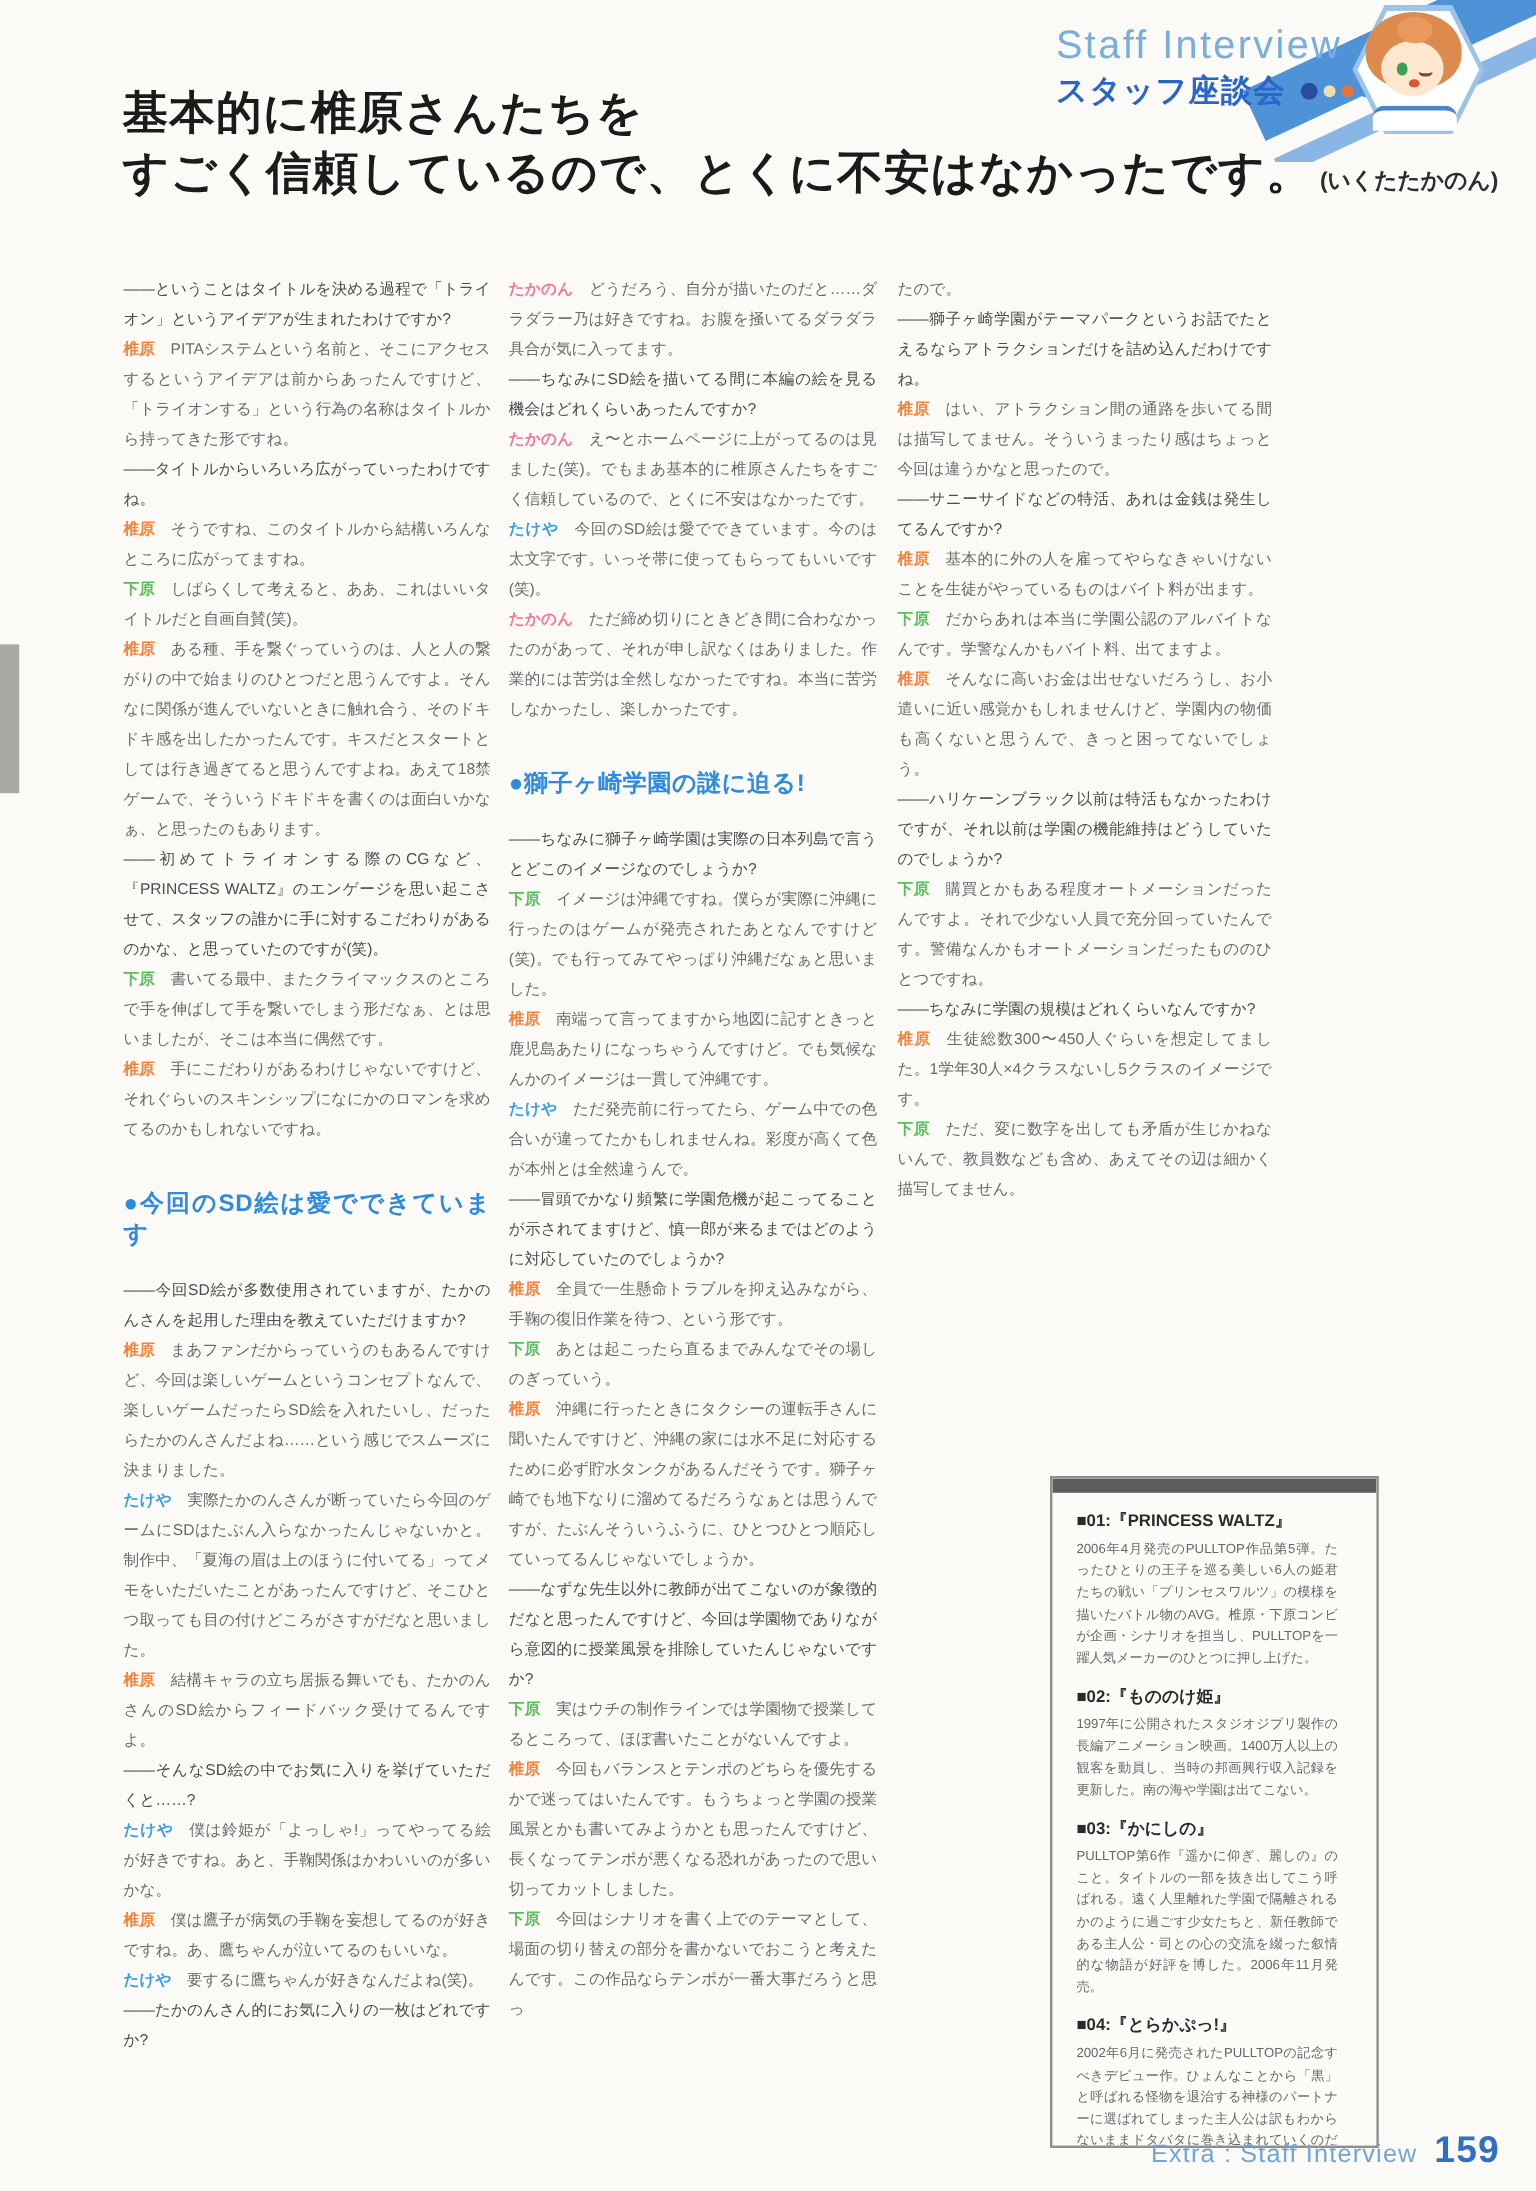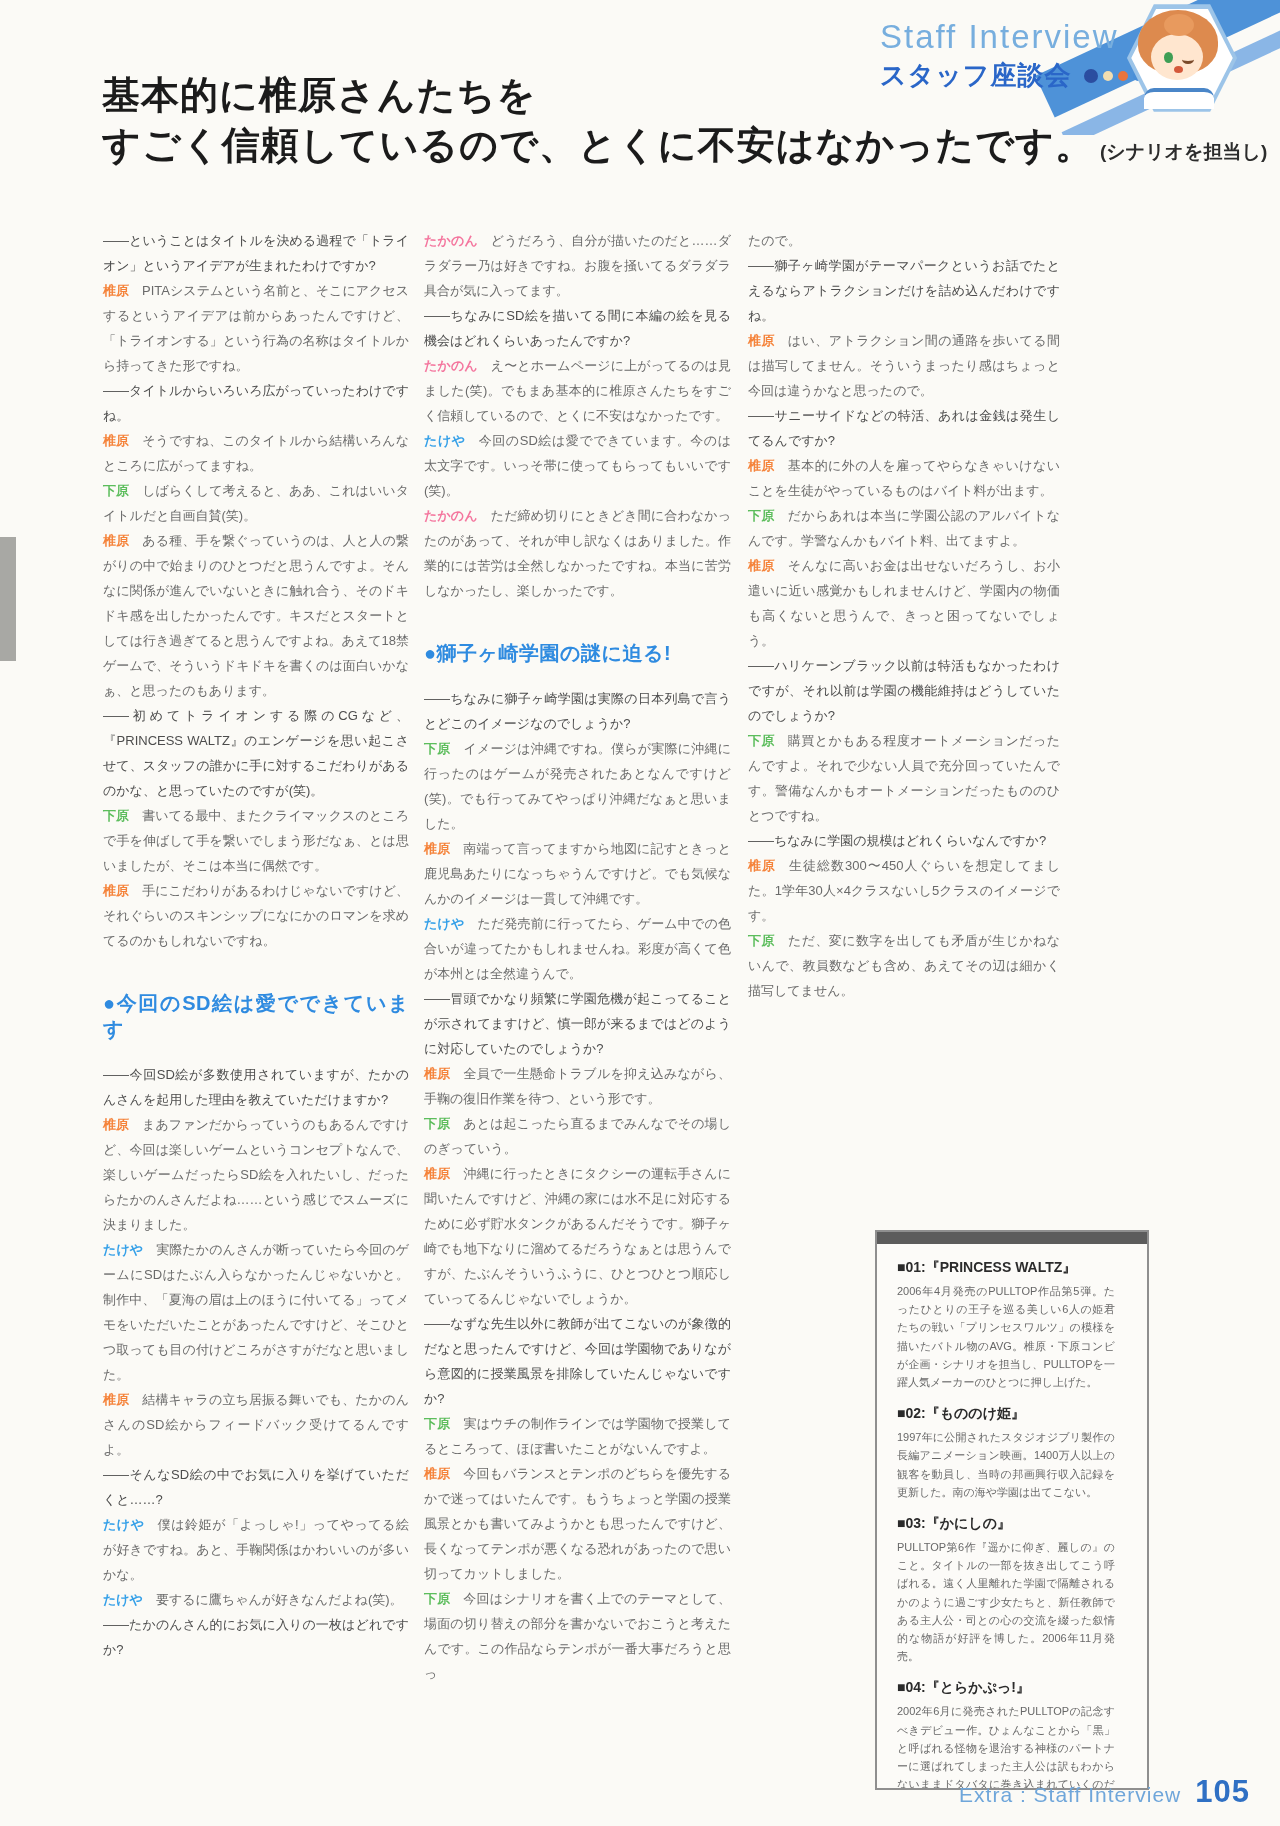--- a/index.html
+++ b/index.html
@@ -104,21 +104,21 @@
     <div class="face"></div>
     <div class="bang"></div>
     <div class="eye-open"></div>
     <div class="eye-wink"></div>
     <div class="mouth"></div>
     <div class="collar"></div>
   </div>
 
   <h1 class="title">
     <span>基本的に椎原さんたちを</span><br>
-    <span>すごく信頼しているので、とくに不安はなかったです。</span><span class="t-suffix">(シナリオを担当し)</span>
+    <span>すごく信頼しているので、とくに不安はなかったです。</span><span class="t-suffix">(いくたたかのん)</span>
   </h1>
 
   <div class="leftbar"></div>
 
   <div class="col col1">
       <p class="q">——ということはタイトルを決める過程で「トライオン」というアイデアが生まれたわけですか?</p>
       <p class="a"><span class="spk" style="color: rgb(245, 131, 58);">椎原</span>PITAシステムという名前と、そこにアクセスするというアイデアは前からあったんですけど、「トライオンする」という行為の名称はタイトルから持ってきた形ですね。</p>
       <p class="q">——タイトルからいろいろ広がっていったわけですね。</p>
       <p class="a"><span class="spk" style="color: rgb(245, 131, 58);">椎原</span>そうですね、このタイトルから結構いろんなところに広がってますね。</p>
       <p class="a"><span class="spk" style="color: rgb(92, 189, 92);">下原</span>しばらくして考えると、ああ、これはいいタイトルだと自画自賛(笑)。</p>
@@ -126,20 +126,21 @@
       <p class="q">——初めてトライオンする際のCGなど、『PRINCESS WALTZ』のエンゲージを思い起こさせて、スタッフの誰かに手に対するこだわりがあるのかな、と思っていたのですが(笑)。</p>
       <p class="a"><span class="spk" style="color: rgb(92, 189, 92);">下原</span>書いてる最中、またクライマックスのところで手を伸ばして手を繋いでしまう形だなぁ、とは思いましたが、そこは本当に偶然です。</p>
       <p class="a"><span class="spk" style="color: rgb(245, 131, 58);">椎原</span>手にこだわりがあるわけじゃないですけど、それぐらいのスキンシップになにかのロマンを求めてるのかもしれないですね。</p>
       <h2 class="sec-heading">●今回のSD絵は愛でできています</h2>
       <p class="q">——今回SD絵が多数使用されていますが、たかのんさんを起用した理由を教えていただけますか?</p>
       <p class="a"><span class="spk" style="color: rgb(245, 131, 58);">椎原</span>まあファンだからっていうのもあるんですけど、今回は楽しいゲームというコンセプトなんで、楽しいゲームだったらSD絵を入れたいし、だったらたかのんさんだよね……という感じでスムーズに決まりました。</p>
       <p class="a"><span class="spk" style="color: rgb(53, 160, 232);">たけや</span>実際たかのんさんが断っていたら今回のゲームにSDはたぶん入らなかったんじゃないかと。制作中、「夏海の眉は上のほうに付いてる」ってメモをいただいたことがあったんですけど、そこひとつ取っても目の付けどころがさすがだなと思いました。</p>
       <p class="a"><span class="spk" style="color: rgb(245, 131, 58);">椎原</span>結構キャラの立ち居振る舞いでも、たかのんさんのSD絵からフィードバック受けてるんですよ。</p>
       <p class="q">——そんなSD絵の中でお気に入りを挙げていただくと……?</p>
       <p class="a"><span class="spk" style="color: rgb(53, 160, 232);">たけや</span>僕は鈴姫が「よっしゃ!」ってやってる絵が好きですね。あと、手鞠関係はかわいいのが多いかな。</p>
+      <p class="a"><span class="spk" style="color: rgb(245, 131, 58);">椎原</span>僕は鷹子が病気の手鞠を妄想してるのが好きですね。あ、鷹ちゃんが泣いてるのもいいな。</p>
       <p class="a"><span class="spk" style="color: rgb(53, 160, 232);">たけや</span>要するに鷹ちゃんが好きなんだよね(笑)。</p>
       <p class="q">——たかのんさん的にお気に入りの一枚はどれですか?</p>
     </div>
   <div class="col col2">
       <p class="a"><span class="spk" style="color: rgb(244, 118, 158);">たかのん</span>どうだろう、自分が描いたのだと……ダラダラー乃は好きですね。お腹を掻いてるダラダラ具合が気に入ってます。</p>
       <p class="q">——ちなみにSD絵を描いてる間に本編の絵を見る機会はどれくらいあったんですか?</p>
       <p class="a"><span class="spk" style="color: rgb(244, 118, 158);">たかのん</span>え〜とホームページに上がってるのは見ました(笑)。でもまあ基本的に椎原さんたちをすごく信頼しているので、とくに不安はなかったです。</p>
       <p class="a"><span class="spk" style="color: rgb(53, 160, 232);">たけや</span>今回のSD絵は愛でできています。今のは太文字です。いっそ帯に使ってもらってもいいです(笑)。</p>
       <p class="a"><span class="spk" style="color: rgb(244, 118, 158);">たかのん</span>ただ締め切りにときどき間に合わなかったのがあって、それが申し訳なくはありました。作業的には苦労は全然しなかったですね。本当に苦労しなかったし、楽しかったです。</p>
       <h2 class="sec-heading">●獅子ヶ崎学園の謎に迫る!</h2>
@@ -188,16 +189,16 @@
         </div>
         <div class="fn-item">
           <h3 class="fn-title">■04:『とらかぷっ!』</h3>
           <p class="fn-body">2002年6月に発売されたPULLTOPの記念すべきデビュー作。ひょんなことから「黒」と呼ばれる怪物を退治する神様のパートナーに選ばれてしまった主人公は訳もわからないままドタバタに巻き込まれていくのだが……。「黒払い」(怪物退治)の戦い方が攻略に影響するなどSLG的な要素も存在する意欲作。</p>
         </div>
       </div>
   </div>
 
   <div class="footer">
     <span class="footer-label">Extra : Staff Interview</span>
-    <span class="footer-num">105</span>
+    <span class="footer-num">159</span>
   </div>
 
 </div>
 
 </body></html>

